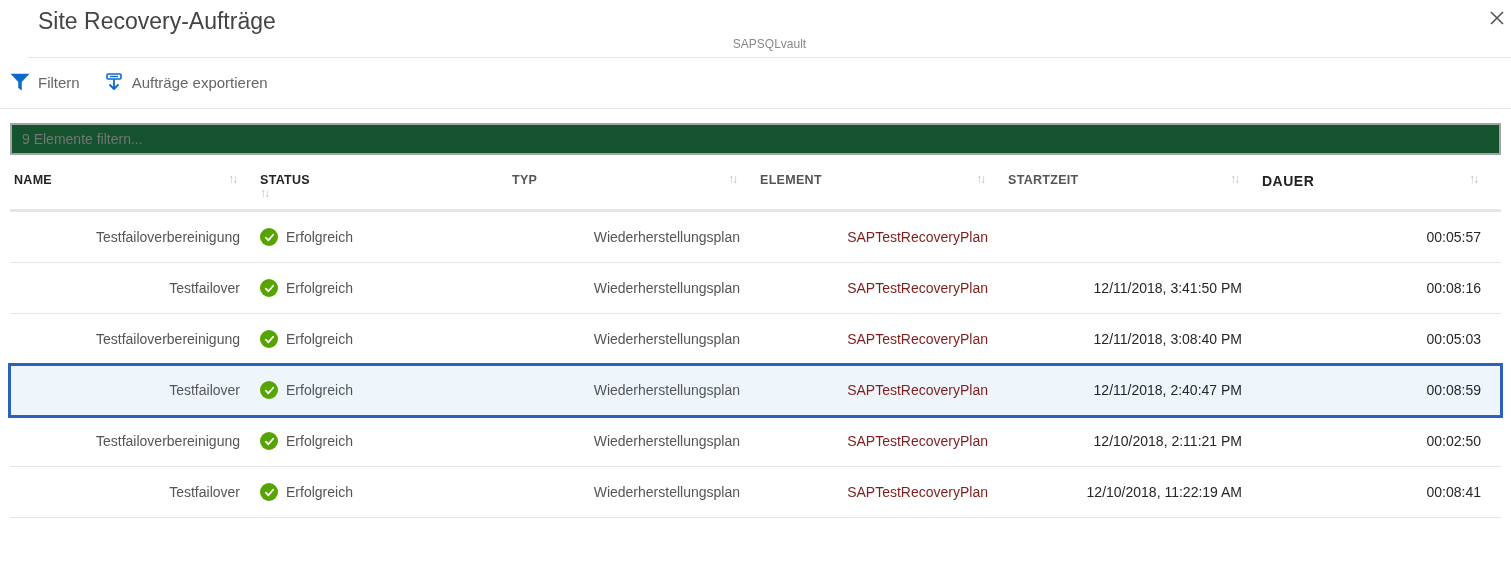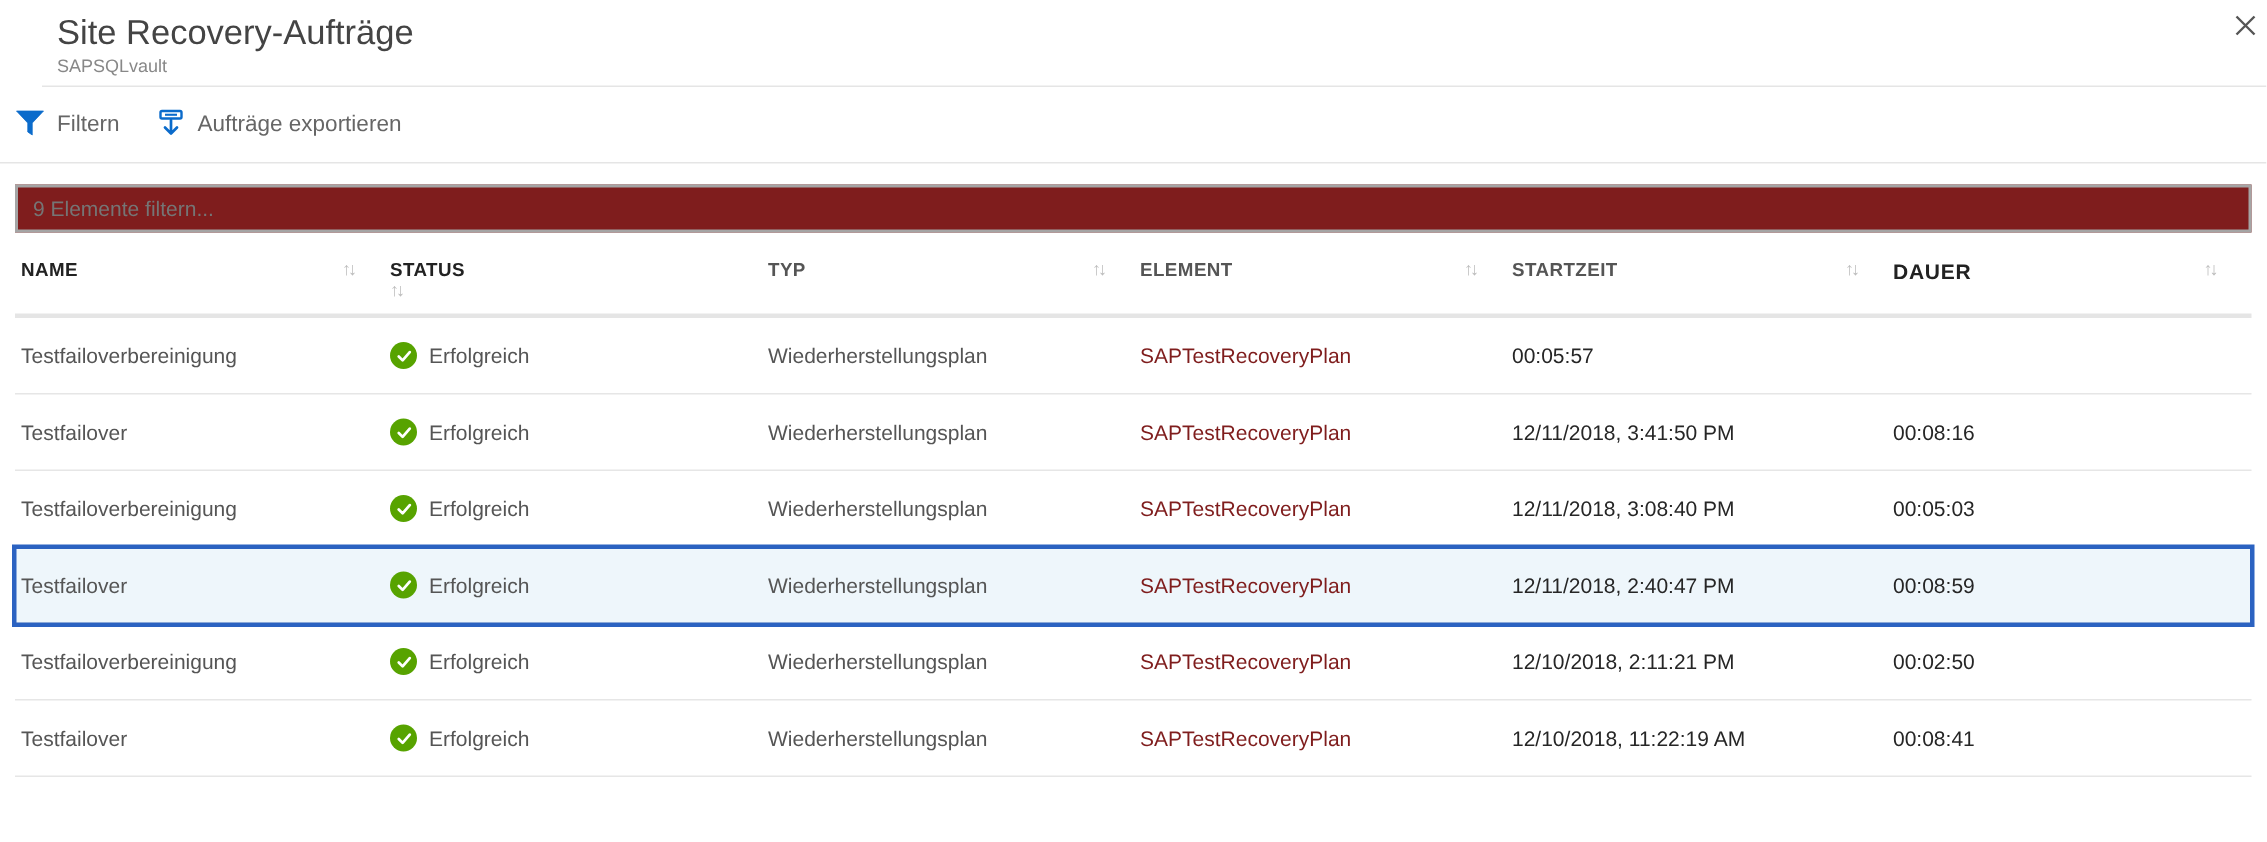--- a/index.html
+++ b/index.html
@@ -18,20 +18,21 @@
     }
     .page-title {
       font-size: 23px;
       font-weight: 400;
       color: #444;
     }
     .subtitle {
       font-size: 12px;
       color: #888;
       margin-top: 2px;
+      text-align: center;
     }
     .close-btn {
       position: absolute;
       right: 6px;
       top: 8px;
       font-size: 20px;
       color: #555;
       cursor: pointer;
     }
     .toolbar {
@@ -51,21 +52,21 @@
     .toolbar-label { font-size: 15px; color: #666; }
     .filter-bar {
       padding: 14px 10px 4px 10px;
     }
     .filter-input {
       width: 100%;
       border: 2px solid #a5a5a5;
       padding: 6px 10px;
       font-size: 14px;
       color: #999;
-      background: #7f1d1d;
+      background: #14532d;
       outline: none;
     }
     .table-wrap { padding: 0 10px; }
     .thead {
       display: flex;
       border-bottom: 3px solid #e5e5e5;
       padding: 14px 0 10px;
     }
     .th {
       display: flex;
@@ -89,20 +90,21 @@
     .col-status  { width: 252px; flex-direction: column; }
     .col-typ     { width: 248px; }
     .col-element { width: 248px; }
     .col-start   { width: 254px; gap: 20px; }
     .col-dauer   { flex: 1; }
     .row {
       display: flex;
       align-items: center;
       border-bottom: 1px solid #e6e6e6;
       height: 51px;
+      text-align: right;
     }
     .row.selected {
       background: #eef6fb;
       outline: 3px solid #2b62c1;
       outline-offset: -1px;
       position: relative;
       z-index: 1;
     }
     .cell { font-size: 14px; color: #555; padding-right: 20px; }
     .cell.name   { width: 250px; padding-left: 4px; }

